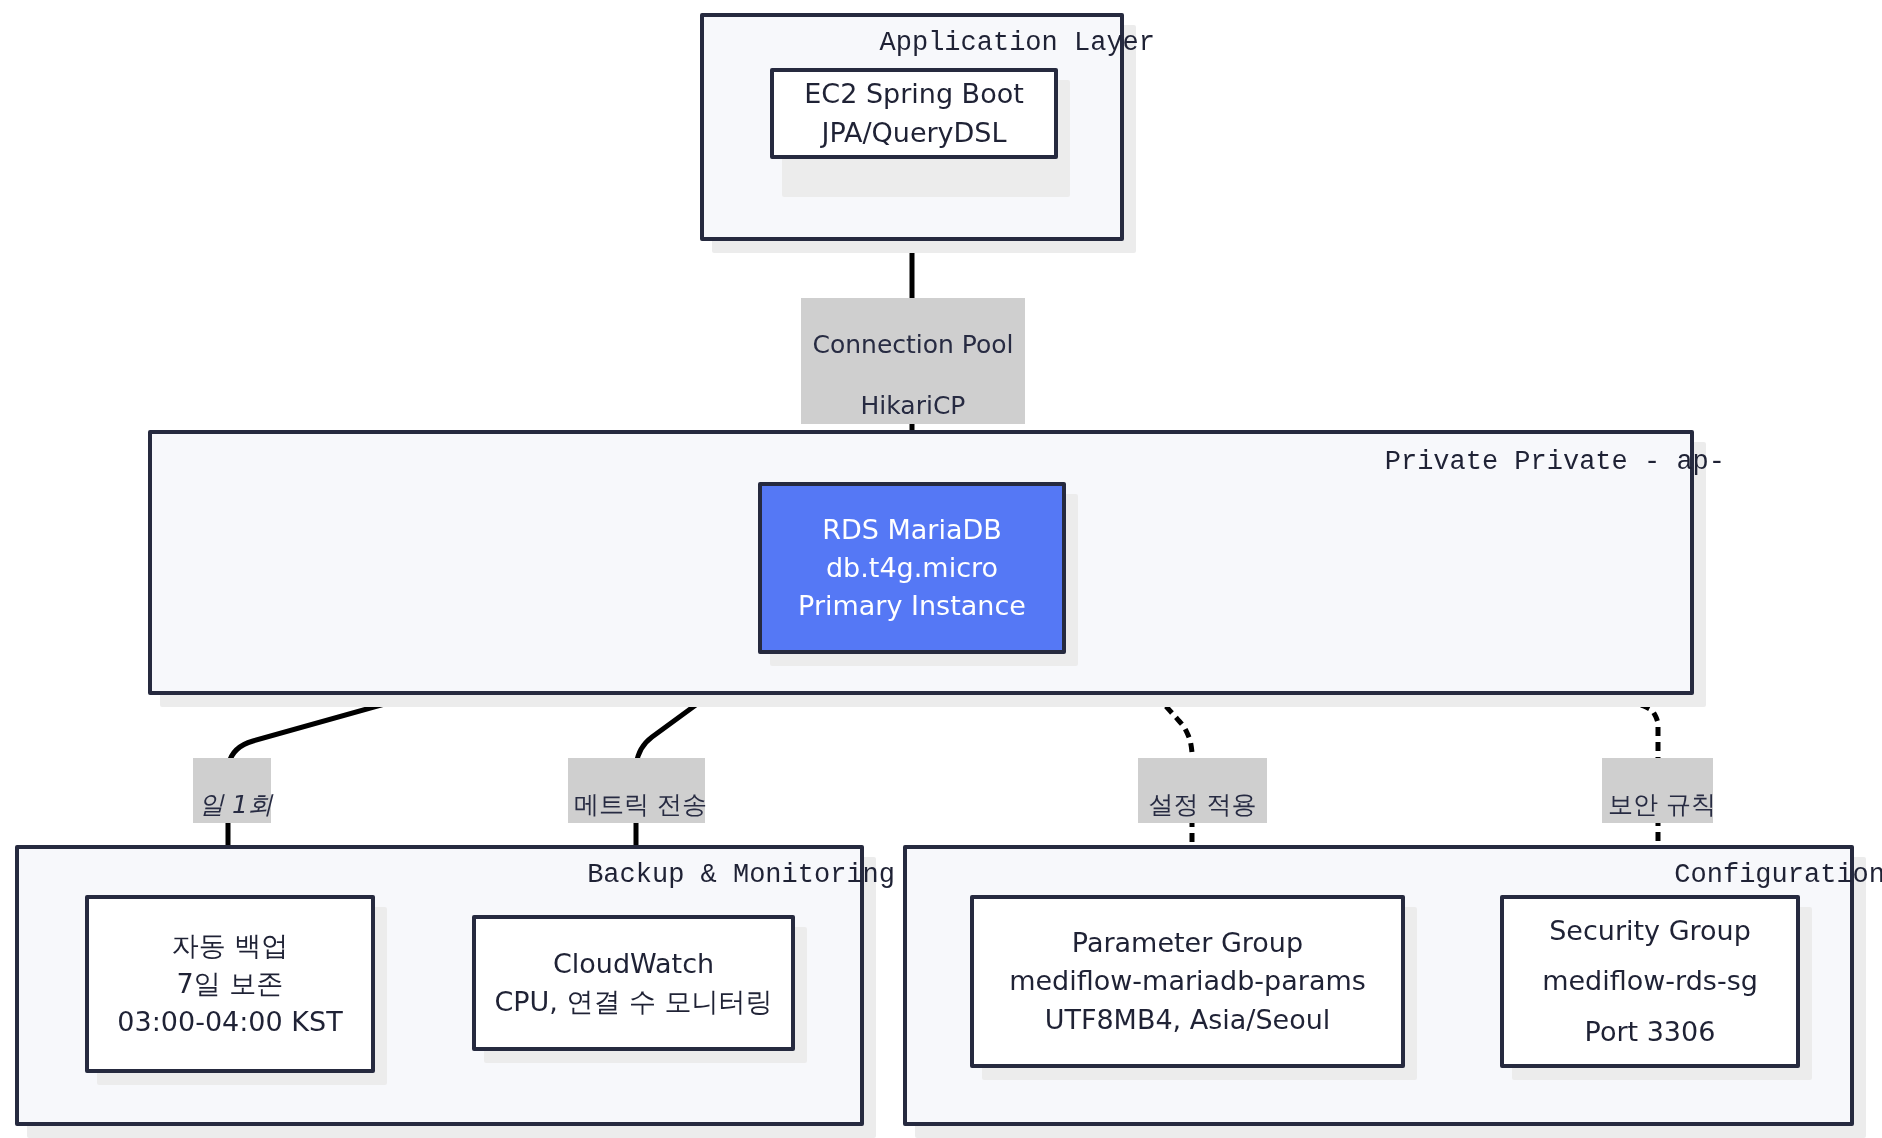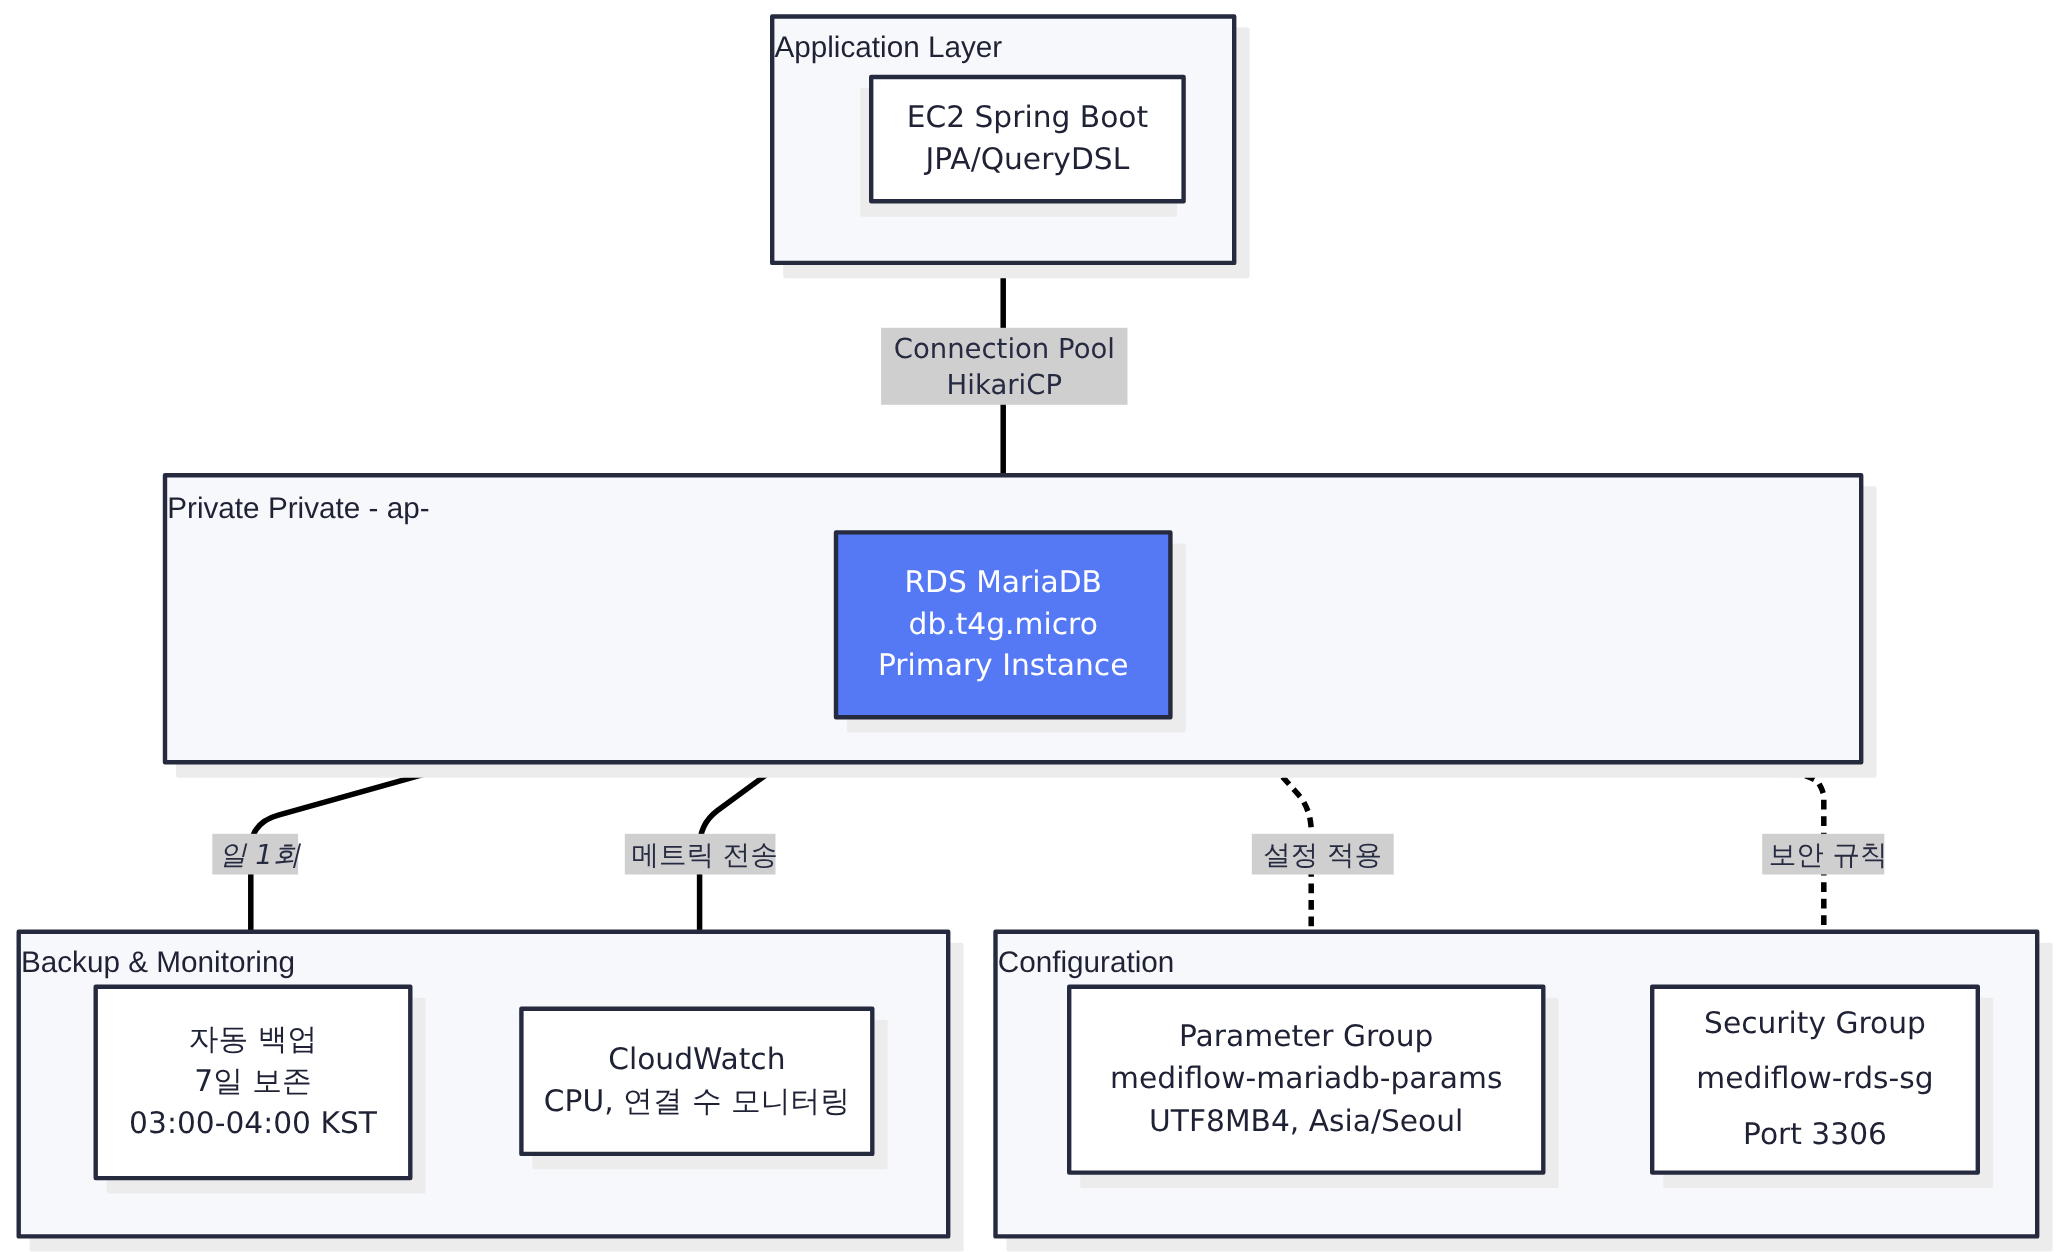--- a/index.html
+++ b/index.html
@@ -35,25 +35,26 @@
     position: absolute;
     background: #f7f8fb;
     border: 4px solid #262a3f;
     box-sizing: border-box;
     border-radius: 2px;
   }
   .subgraph-title {
     position: absolute;
     left: 0;
     width: 100%;
-    text-align: left;
+    text-align: right;
     font-size: 27px;
     color: #1f2235;
-    font-family: Liberation Sans, sans-serif;
+    font-family: Liberation Mono, monospace;
     white-space: nowrap;
+    padding-left: 35px;
   }
   
   .node {
     position: absolute;
     box-sizing: border-box;
     background: #ffffff;
     border: 4px solid #262a3f;
     border-radius: 2px;
     display: flex;
     flex-direction: column;
@@ -77,21 +78,21 @@
     background: #cfcfcf;
     color: #272b42;
     font-size: 25px;
     line-height: 1.32;
     padding: 2px 6px;
     text-align: center;
     white-space: nowrap;
     box-sizing: border-box;
     font-family: "DejaVu Sans", "Liberation Sans", sans-serif;
   }
-  .edge-label .ln { display: block; }
+  .edge-label .ln { display: block; margin-top: 28px; }
 </style>
 </head>
 <body>
 
 <div id="canvas">
 
   <svg class="layer" viewBox="0 0 1882 1138">
     <defs>
       <marker id="arrowhead" markerWidth="9" markerHeight="9" refX="6.2" refY="4.5" orient="auto" markerUnits="strokeWidth">
         <path d="M0,0.6 L7.2,4.5 L0,8.4 z" fill="#000000"></path>
@@ -108,21 +109,21 @@
 
     <path d="M1068,600 L1640,705 Q1658,709 1658,728 L1658,885" fill="none" stroke="#000000" stroke-width="5" stroke-dasharray="4 11" stroke-linecap="square" marker-end="url(#arrowhead)"></path>
   </svg>
 
   <div class="shadow" style="left:712px; top:25px; width:424px; height:228px;"></div>
   <div class="subgraph" style="left:700px; top:13px; width:424px; height:228px;">
     <div class="subgraph-title" style="top:11px;">Application Layer</div>
   </div>
 
   <div class="shadow" style="left:782px; top:80px; width:288px; height:117px;"></div>
-  <div class="node" style="left:790px; top:68px; width:288px; height:117px;">
+  <div class="node" style="left:770px; top:68px; width:288px; height:91px;">
     <span class="ln">EC2 Spring Boot</span>
     <span class="ln">JPA/QueryDSL</span>
   </div>
 
   <div class="shadow" style="left:160px; top:442px; width:1546px; height:265px;"></div>
   <div class="subgraph" style="left:148px; top:430px; width:1546px; height:265px;">
     <div class="subgraph-title" style="top:13px;">Private Private - ap-</div>
   </div>
 
   <div class="shadow" style="left:770px; top:494px; width:308px; height:172px;"></div>

